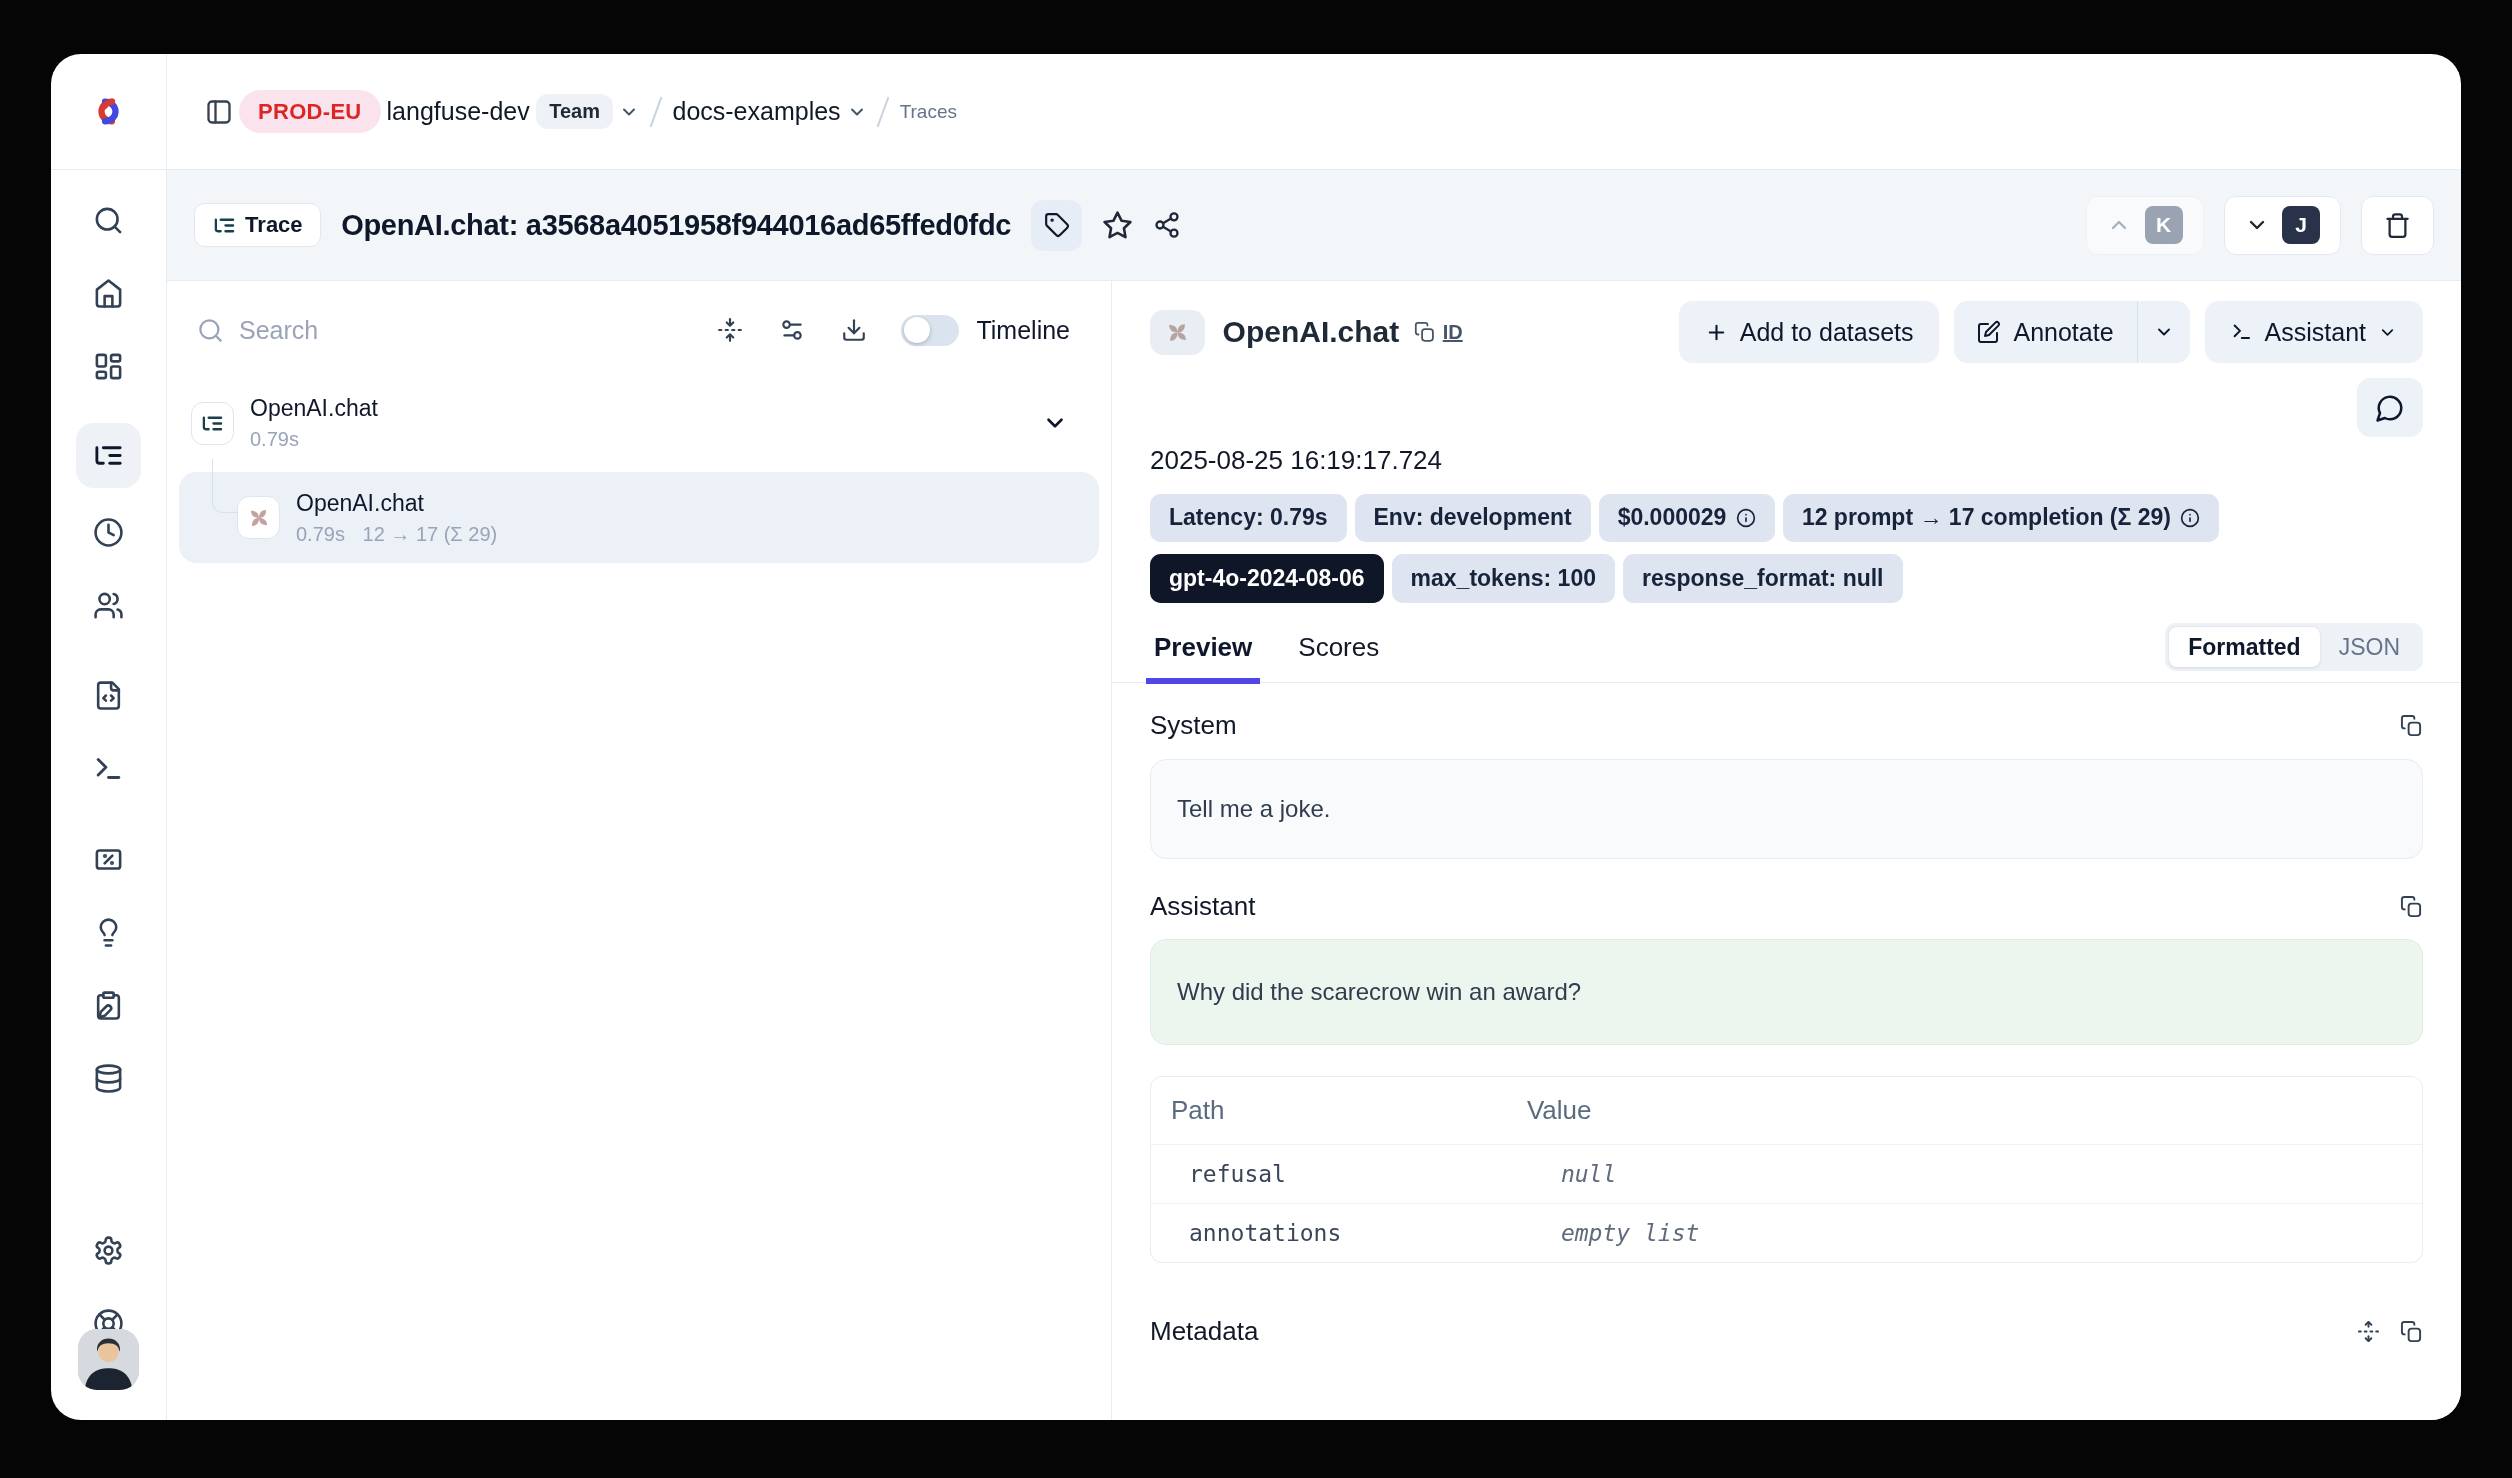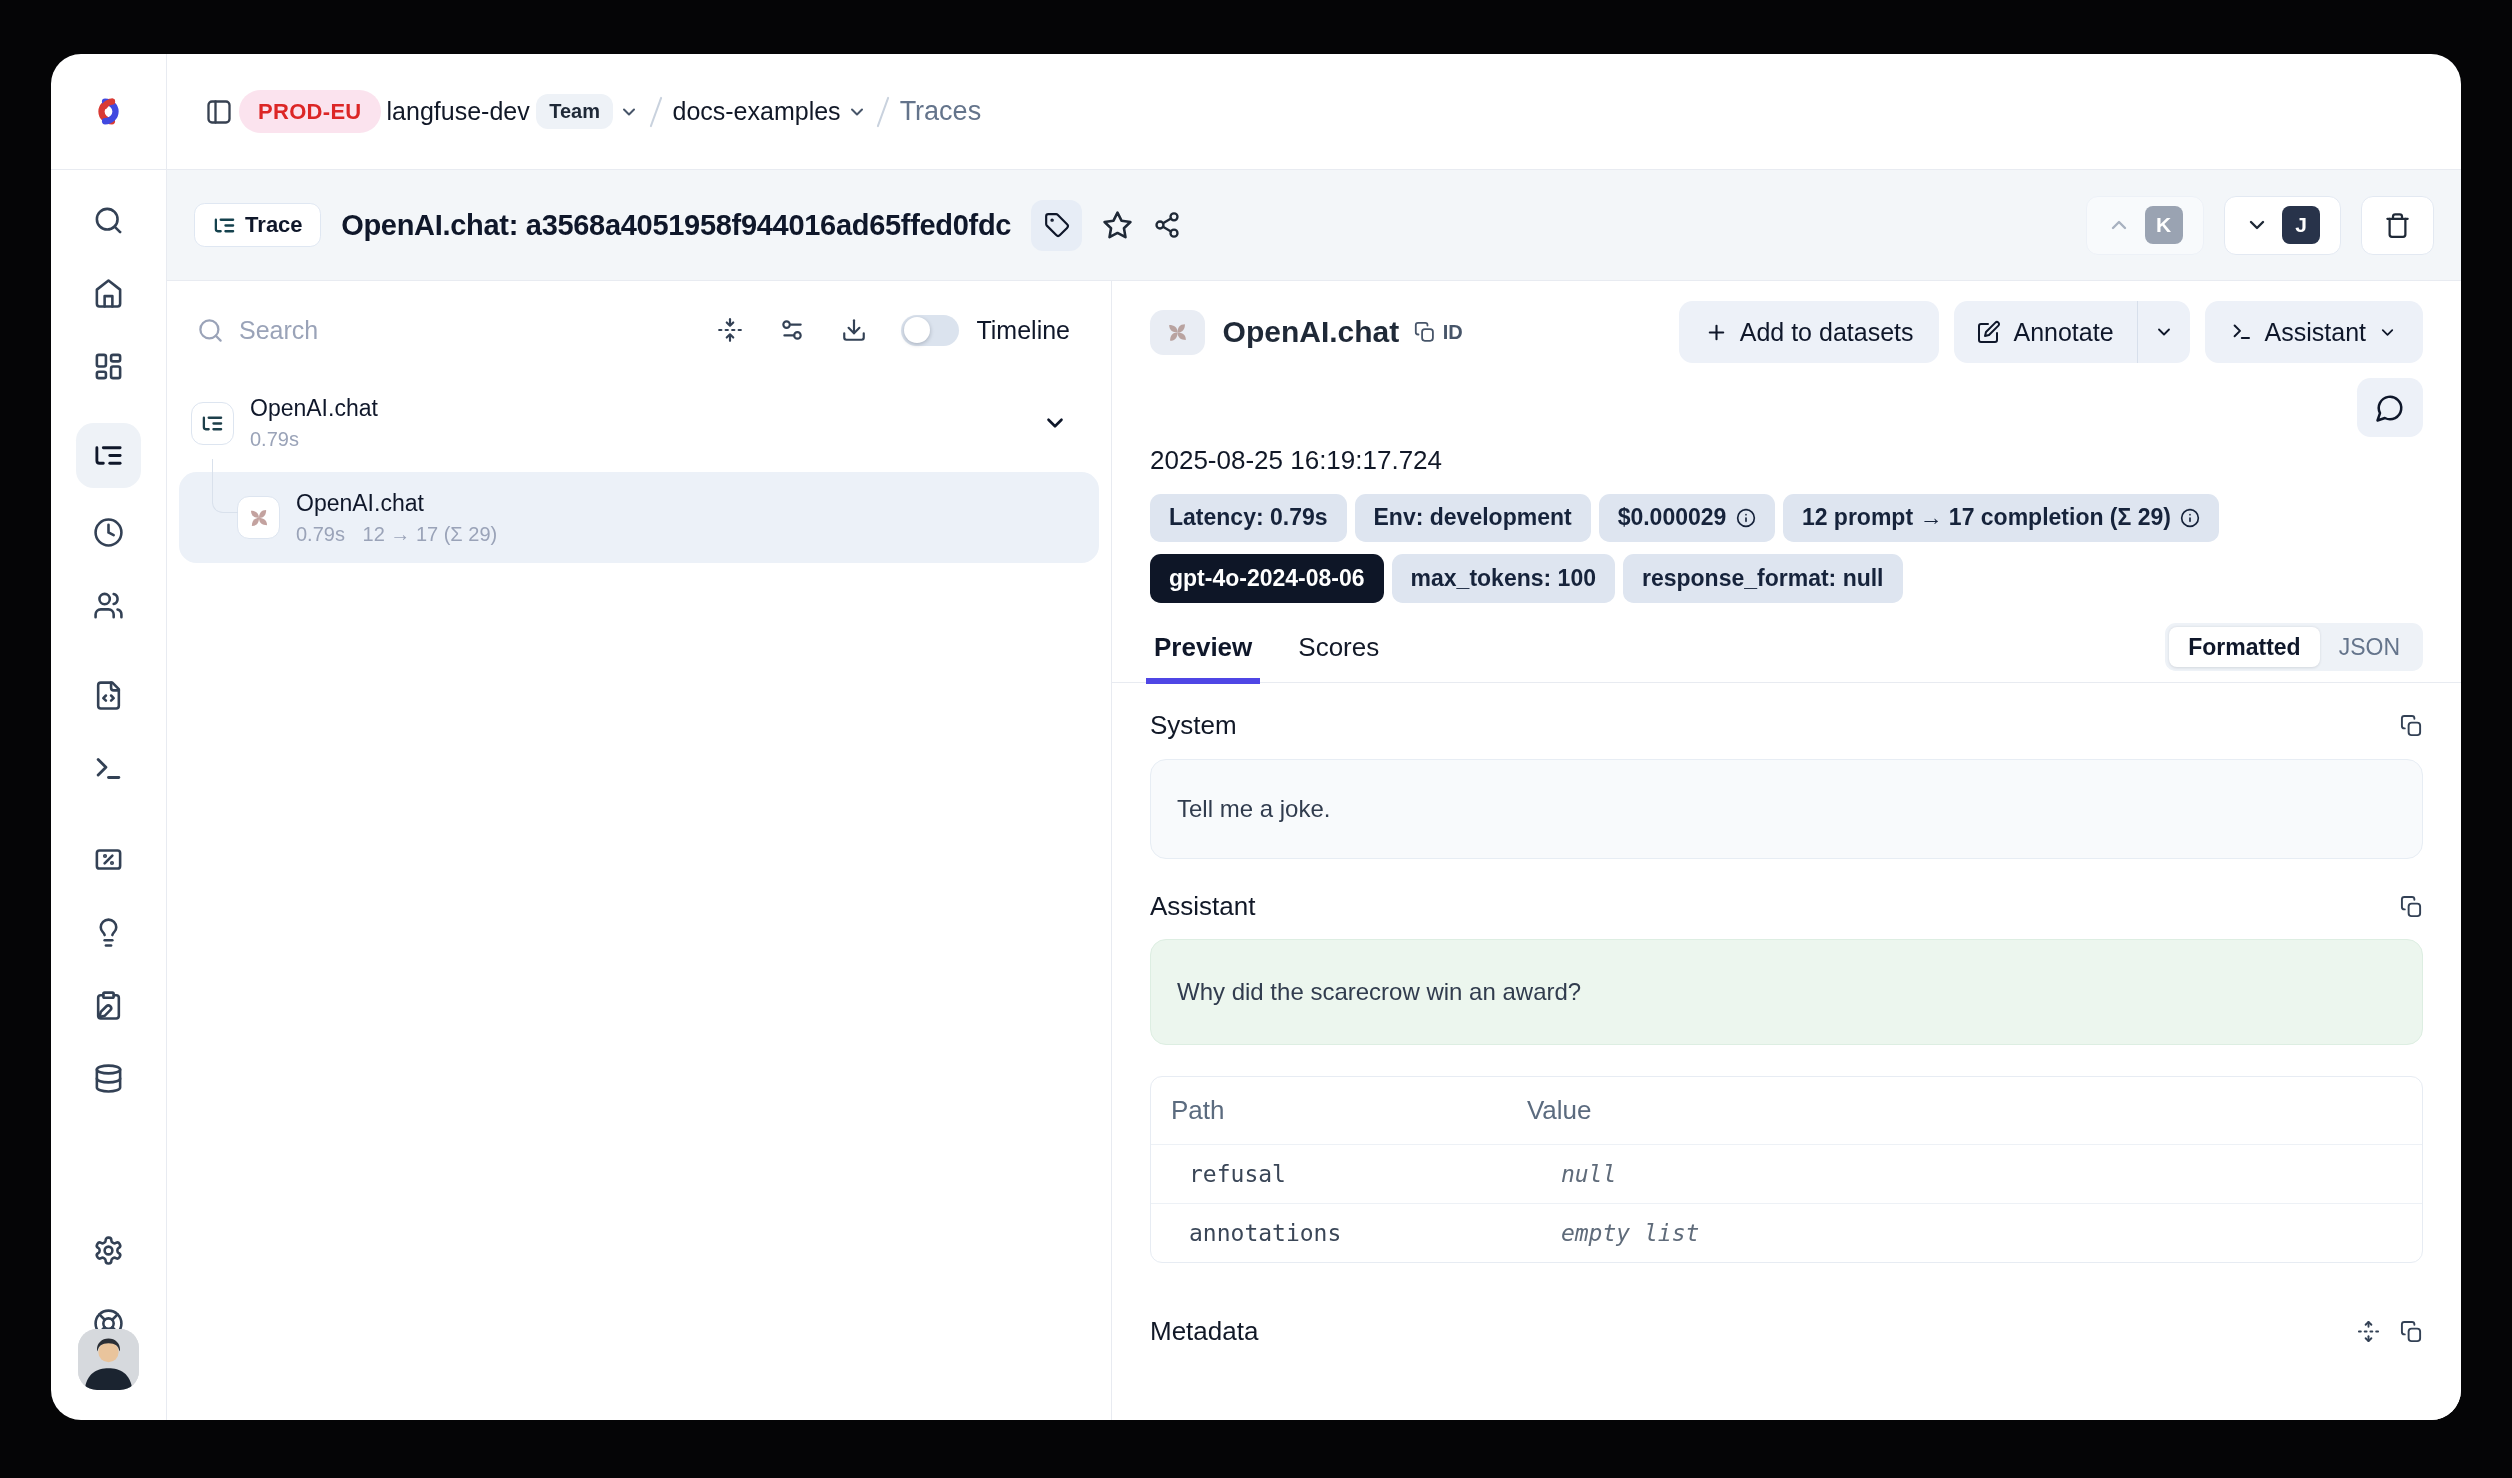--- a/index.html
+++ b/index.html
@@ -36,21 +36,21 @@
   .icon-btn { background:none; border:none; cursor:pointer; color:#374151; display:flex; align-items:center; justify-content:center; }
   .env-badge {
     background:#fbe3ee; color:#dc2626;
     font-size:22px; font-weight:600;
     padding:8.8px 19px; border-radius:675px; letter-spacing:0.3px;
   }
   .org-name, .project-name { font-size:25px; font-weight:500; color:#111827; }
   .plan-badge { background:#eef2f7; color:#1f2937; font-size:20px; font-weight:700; padding:6px 13.5px; border-radius:12px; }
   .crumb-chevron { color:#475569; }
   .slash { width:2px; height:32px; background:#c9d2de; transform:rotate(20deg); border-radius:1.4px; margin:0 9.5px; }
-  .section-name { font-size:27px; color:#64748b;text-align:right; }
+  .section-name { font-size:19px; color:#64748b;text-align:right; }
 
   
   .rail {
     border-right:1.4px solid #e8ebf1;
     display:flex; flex-direction:column; align-items:center;
     padding:34px 0 30px 0;
   }
   .rail-item { width:65px; height:32px; display:flex; align-items:center; justify-content:center; color:#334155; margin-bottom:41px; cursor:pointer; }
   .rail-item.active { height:65px; background:#eef2f7; border-radius:17.6px; margin-bottom:28px; color:#0f172a; }
   .rail-item.group-gap { margin-top:17.6px; }
@@ -119,21 +119,21 @@
   .tree-child-row {
     margin:5.4px 12px 0 12px; background:#ecf1f8; border-radius:17.6px;
     display:flex; align-items:center; height:91px; padding-left:58px; cursor:pointer;
   }
 
   
   .right-panel { flex:1; padding:20px 38px 0 38px; overflow:hidden; background:#fff; }
   .obs-header { display:flex; align-items:center; height:62px; }
   .obs-icon { width:55px; height:45px; border-radius:13.5px; background:#e9edf4; color:#b9a3a0; display:flex; align-items:center; justify-content:center; }
   .obs-title { margin-left:17.6px; font-size:30px; font-weight:600; color:#1f2937; white-space:nowrap; }
-  .id-chip { margin-left:15px; display:flex; align-items:flex-start; gap:6.8px; color:#475569; cursor:pointer; }
+  .id-chip { margin-left:15px; display:flex; align-items:flex-start; gap:6.8px; color:#475569; cursor:pointer;text-decoration:underline; }
   .id-chip span { font-size:20px; font-weight:600; }
   .obs-actions { margin-left:auto; display:flex; align-items:center; gap:15px; }
   .action-btn {
     height:62px; border:none; border-radius:13.5px; background:#edf1f8; color:#0f172a;
     font-size:25px; font-weight:500; display:flex; align-items:center; gap:12px; padding:12px 26px; cursor:pointer;
     font-family:"Liberation Sans",sans-serif;
   }
   .split { display:flex; align-items:stretch; border-radius:13.5px; overflow:hidden; background:#edf1f8; }
   .split .seg { background:transparent; border:none; display:flex; align-items:center; gap:12px; font-size:25px; font-weight:500; color:#0f172a; padding:0 23px; height:62px; cursor:pointer; font-family:"Liberation Sans",sans-serif; }
   .split .divider { width:1.4px; background:#d7dfeb; margin:0; }

